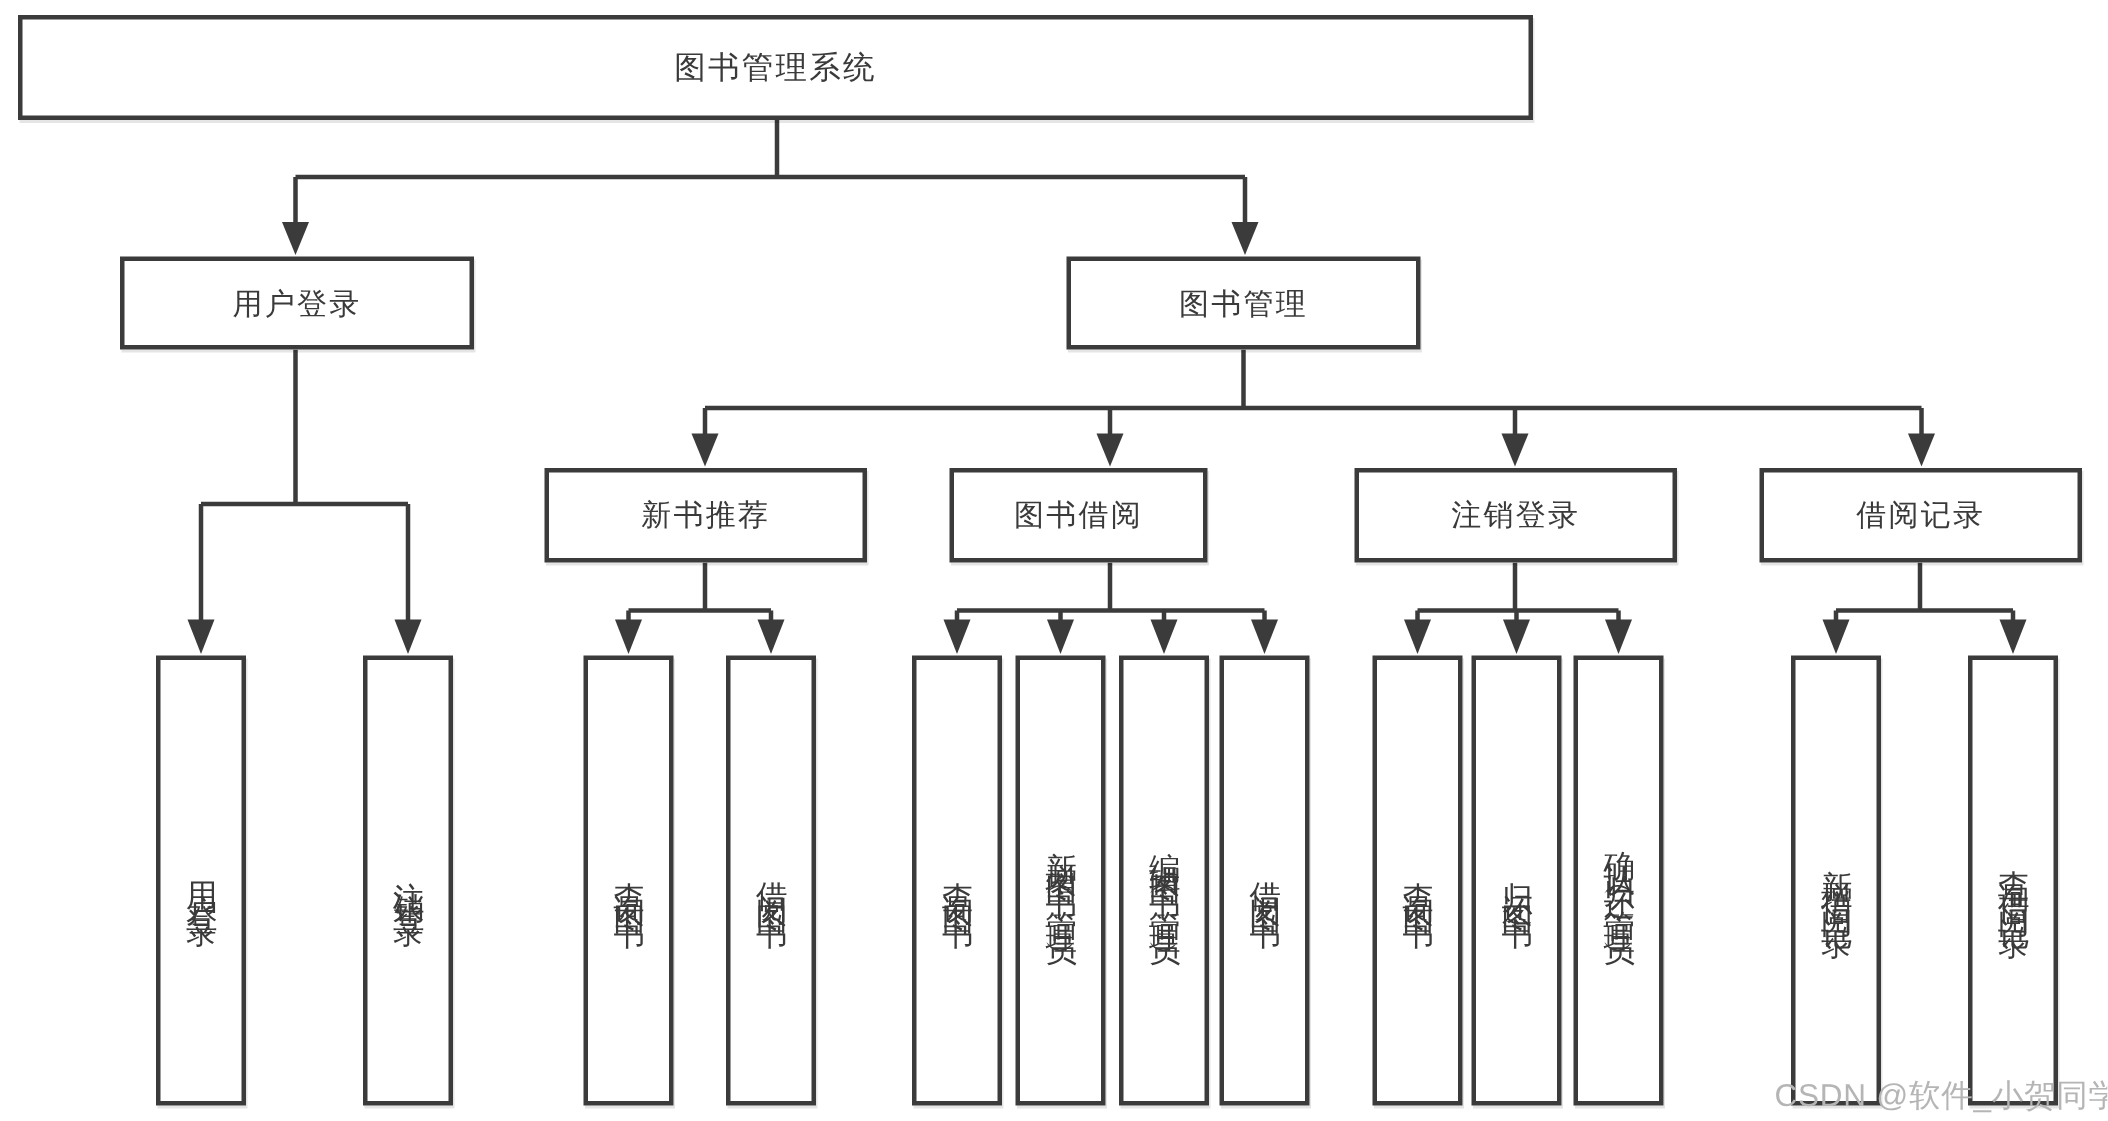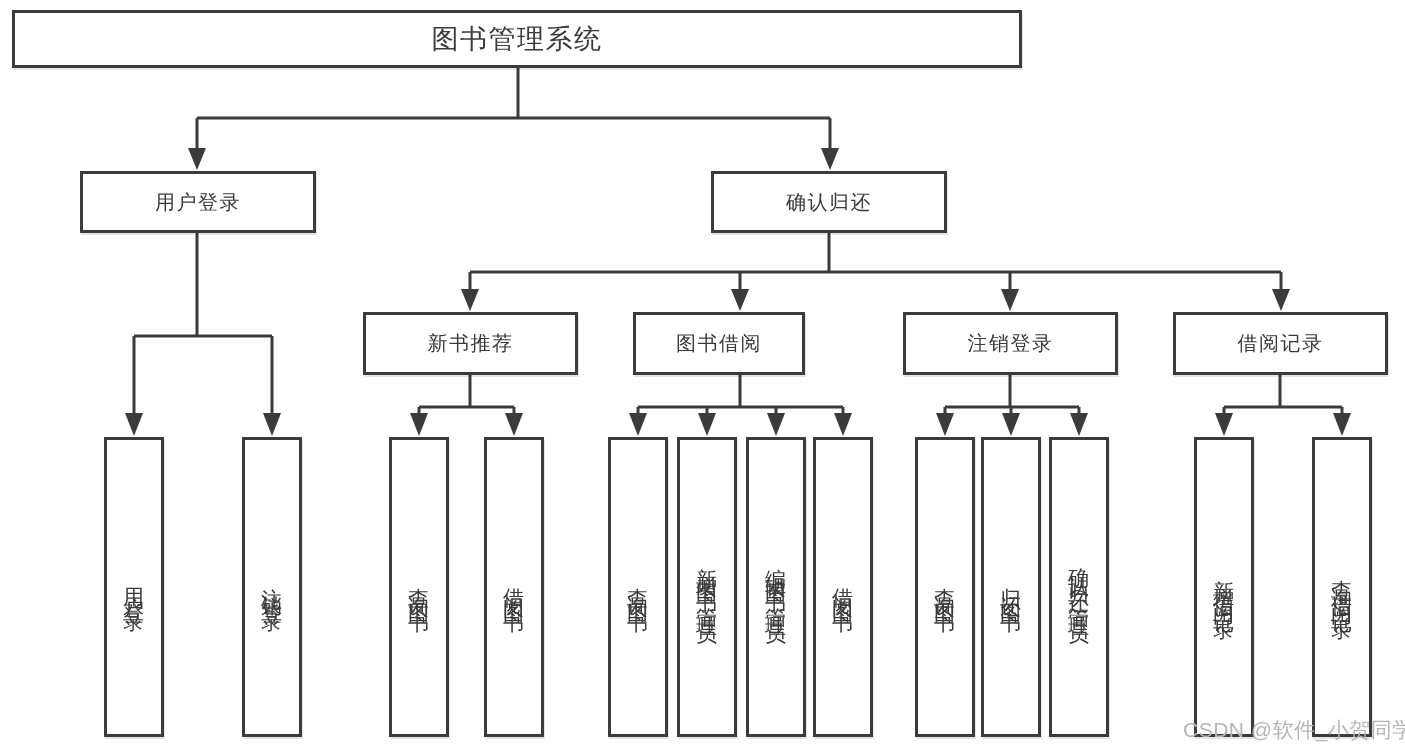--- a/index.html
+++ b/index.html
@@ -29,21 +29,21 @@
     box-shadow: 1px 2px 0 rgba(0,0,0,0.10);
   }
   .h { font-size: 20px; letter-spacing: 1.5px; }
   .v {
     writing-mode: vertical-rl;
     text-orientation: mixed;
     font-size: 21px;
     letter-spacing: 8px;
     line-height: 1;
   }
-  .root-box { left: 12px; top: 10px; width: 1010px; height: 58px; font-size: 27px; }
+  .root-box { left: 12px; top: 10px; width: 1010px; height: 70px; font-size: 21px; }
   
   .n-userlogin { left: 80px;  top: 171px; width: 236px; height: 62px; }
   .n-bookmgmt  { left: 711px; top: 171px; width: 236px; height: 62px; }
   
   .n-newbook  { left: 363px;  top: 312px; width: 215px; height: 63px; text-align: right; }
   .n-borrow   { left: 633px;  top: 312px; width: 172px; height: 63px; }
   .n-current  { left: 903px;  top: 312px; width: 215px; height: 63px; }
   .n-records  { left: 1173px; top: 312px; width: 215px; height: 63px; }
   
   .leaf { top: 437px; width: 60px; height: 300px; }
@@ -111,21 +111,21 @@
       <polygon points="1002,413 1020,413 1011,436"></polygon>
       <polygon points="1070,413 1088,413 1079,436"></polygon>
       <polygon points="1215,413 1233,413 1224,436"></polygon>
       <polygon points="1333,413 1351,413 1342,436"></polygon>
     </g>
   </svg>
 
   <div class="box h root-box">图书管理系统</div>
 
   <div class="box h n-userlogin">用户登录</div>
-  <div class="box h n-bookmgmt">确认归还</div>
+  <div class="box h n-bookmgmt">图书管理</div>
 
   <div class="box h n-newbook">新书推荐</div>
   <div class="box h n-borrow">图书借阅</div>
   <div class="box h n-current">注销登录</div>
   <div class="box h n-records">借阅记录</div>
 
   <div class="box v leaf l1">用户登录</div>
   <div class="box v leaf l2">注销登录</div>
 
   <div class="box v leaf nb1">查询图书</div>

